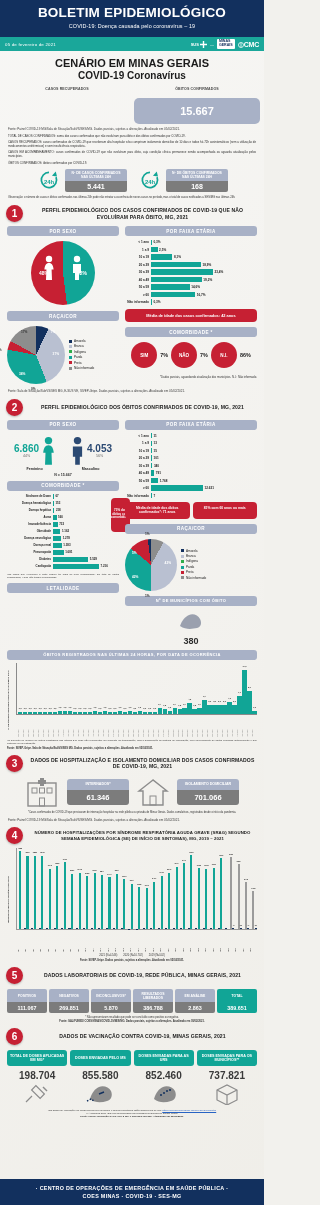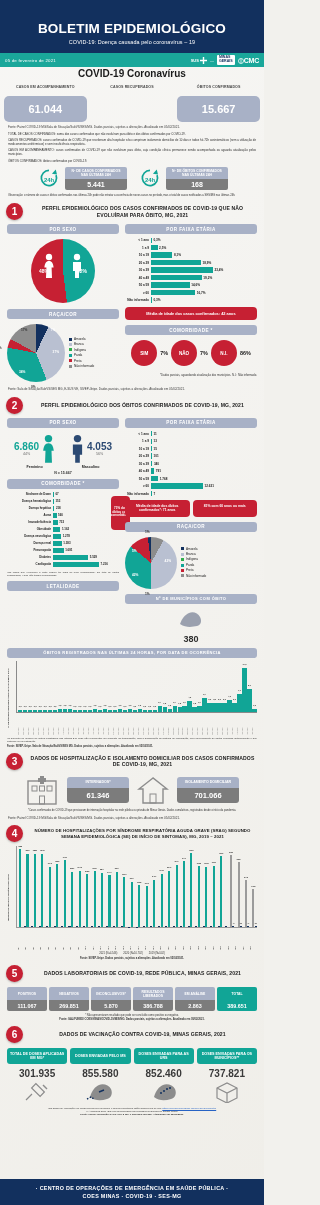--- a/index.html
+++ b/index.html
@@ -1,21 +1,21 @@
 <!DOCTYPE html>
 <html lang="pt-BR"><head>
 <meta charset="utf-8">
 <style>
   *{box-sizing:border-box;margin:0;padding:0;}
   body{width:264px;height:1205px;background:#f2f1ed;font-family:"Liberation Sans",sans-serif;overflow:hidden;position:relative;}
   .page{width:264px;height:1205px;position:relative;background:
      linear-gradient(135deg,rgba(255,255,255,.5) 0%,rgba(240,238,232,.6) 100%),#efeeea;}
 
   
-  .hdr{background:#12305e;padding:21px 6px 8px;text-align:center;}
+  .hdr{background:#12305e;padding:5px 6px 8px;text-align:center;}
   .hdr h1{color:#fff;font-size:13.5px;font-weight:bold;letter-spacing:.2px;}
   .hdr h2{color:#fff;font-size:5.4px;font-weight:normal;margin-top:3px;letter-spacing:.1px;}
   .bar{background:#1aa79a;height:14px;display:flex;align-items:center;justify-content:space-between;padding:0 5px;}
   .bar .dt{color:#fff;font-size:4.4px;letter-spacing:.2px;}
   .logos{display:flex;align-items:center;gap:3px;}
   .lg{color:#fff;font-size:4px;font-weight:bold;display:flex;align-items:center;gap:1px;}
   .lgbox{background:#fff;color:#12305e;font-size:3.6px;font-weight:bold;padding:1px 2px;line-height:1.05;border-radius:1px;}
   .cmc{color:#fff;font-size:7px;font-weight:bold;letter-spacing:-.2px;}
 
   .sectitle{text-align:center;font-size:11px;font-weight:bold;color:#1b1b1b;margin-top:6px;}
@@ -169,27 +169,24 @@
       </span>
       <span class="cmc">
         <svg width="6" height="6" viewBox="0 0 10 10" style="vertical-align:-1px">
             <circle cx="5" cy="5" r="4.2" fill="none" stroke="#fff" stroke-width="1.3"></circle>
             <path d="M5 1.5v7" stroke="#fff" stroke-width="1.3"></path>
           </svg><span>CMC</span>
       </span>
     </span>
   </div>
 
+  <div class="sectitle">CENÁRIO EM MINAS GERAIS</div>
   <div class="sectitle2">COVID-19 Coronavírus</div>
 
   <div class="cards">
-    <div class="card c-gray">
-      <div class="lbl">CASOS EM ACOMPANHAMENTO</div>
-      <div class="val">61.044</div>
-    </div>
     <div class="card c-gray">
       <div class="lbl">CASOS RECUPERADOS</div>
     </div>
     <div class="card c-gray">
       <div class="lbl">ÓBITOS CONFIRMADOS</div>
       <div class="val">15.667</div>
     </div>
   </div>
 
   <div class="src">Fonte: Painel COVID-19 MG/Sala de Situação/SubVS/SES/MG. Dados parciais, sujeitos a alterações. Atualizado em 05/02/2021.</div>
@@ -1067,21 +1064,21 @@
   <div style="font-size:2.6px;color:#333;text-align:center;margin-top:3px">* Não apresentaram resultado que pode ser concluído como positivo ou negativo.</div>
   <div style="font-size:2.6px;color:#333;text-align:center;margin-top:1px;font-weight:bold">Fonte: GAL/FUNED/ COES MINAS/COVID-19/SES/MG. Dados parciais, sujeitos a alterações. Atualizado em  05/02/2021.</div>
 
   <div class="shead">
     <div class="num">6</div>
     <div class="stxt">DADOS DE VACINAÇÃO CONTRA COVID-19, MINAS GERAIS, 2021</div>
   </div>
   <div class="vac">
     <div class="vcard">
       <div class="vl">TOTAL DE DOSES APLICADAS EM MG*</div>
-      <div class="vv">301.935</div>
+      <div class="vv">198.704</div>
       <div class="vicon">
         <svg width="26" height="20" viewBox="0 0 26 20">
             <path d="M3 17l5-5M6 14l-3 3-1 1 1-1z" stroke="#8c8c8c" stroke-width="1.2" fill="none"></path>
             <rect x="8" y="5" width="12" height="6" transform="rotate(45 14 8)" fill="none" stroke="#8c8c8c" stroke-width="1.2"></rect>
             <path d="M19 3l4 4" stroke="#8c8c8c" stroke-width="1.5"></path>
           </svg>
       </div>
     </div>
     <div class="vcard">
       <div class="vl">DOSES ENVIADAS PELO MS</div>

